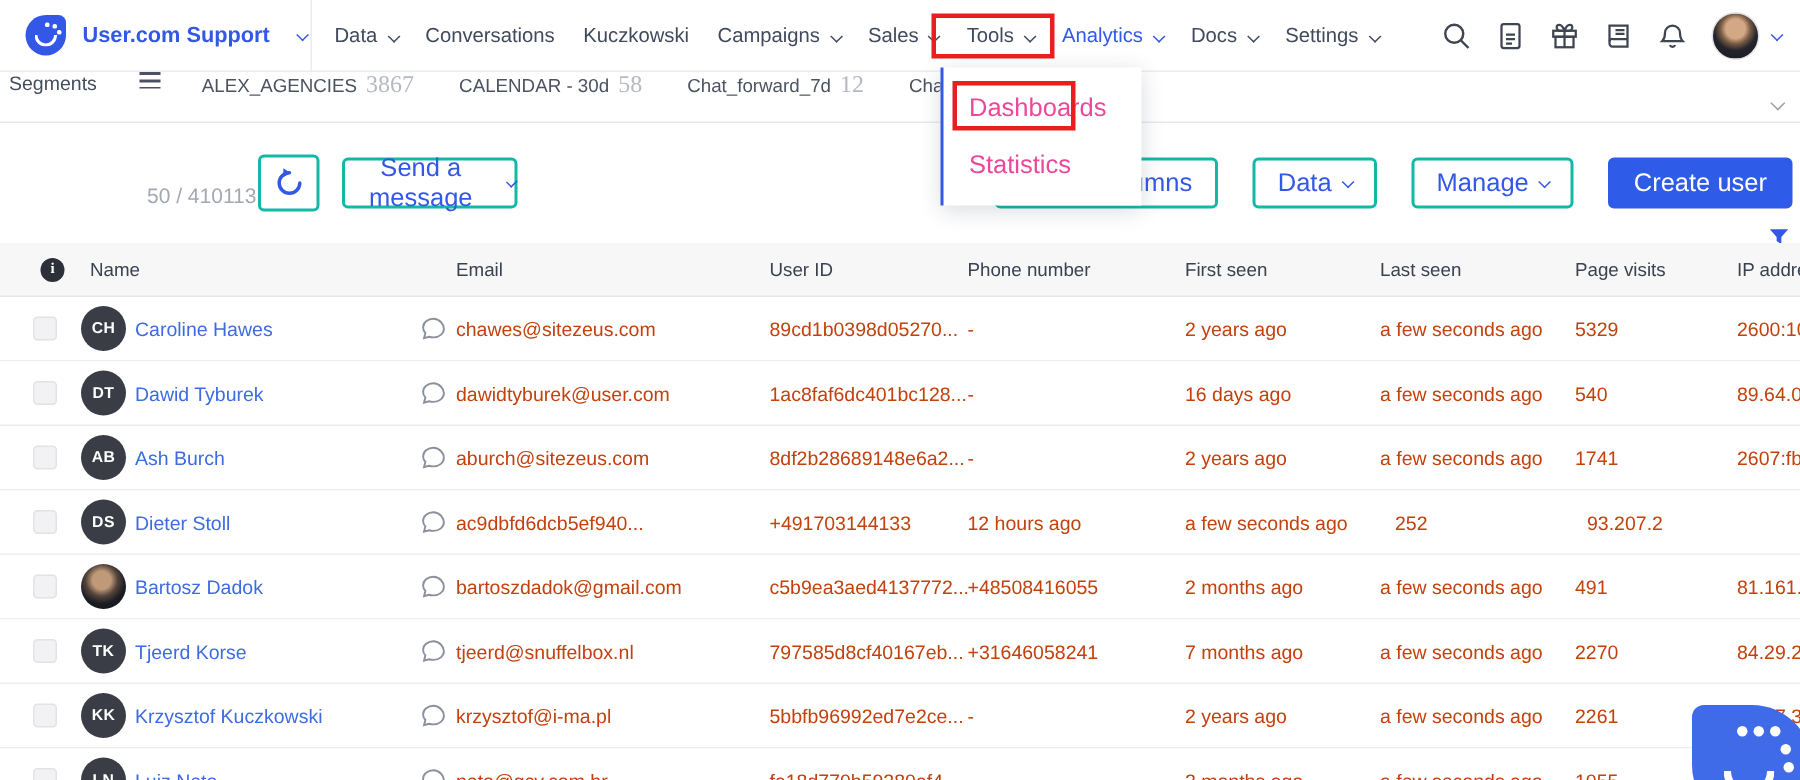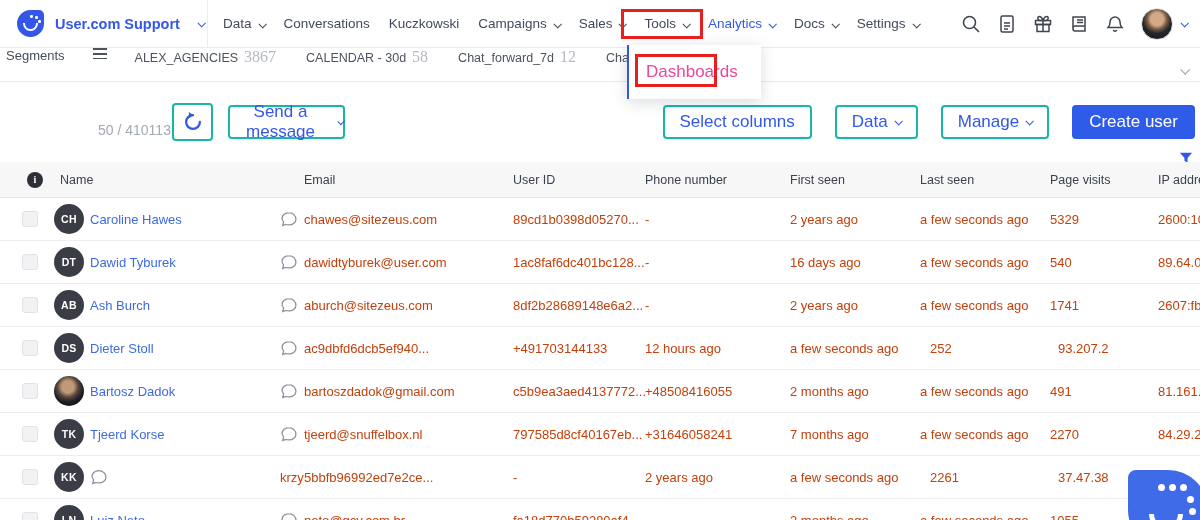--- a/index.html
+++ b/index.html
@@ -205,20 +205,21 @@
         <span class="seg-count"></span>
       </span>
     </div>
   <span class="seg-chv"><span class="chv"></span></span>
 </div>
 
 <div class="dropdown">
 
     <div class="dd-item">Dashboards</div>
 
+    <div class="dd-item">Statistics</div>
   </div>
 
 <div class="redbox analytics"></div>
 <div class="redbox dashboards"></div>
 
 <div class="people">
   <span class="p-count">50 / 410113</span>
   <button class="btn refresh-btn">
     <svg width="22" height="22" viewBox="0 0 24 24">
       <path d="M12 4.5a7.5 7.5 0 1 0 7.5 7.5" fill="none" stroke="#3358e8" stroke-width="2.5" stroke-linecap="round"></path>
@@ -366,20 +367,21 @@
         <span class="cell">+31646058241</span>
         <span class="cell">7 months ago</span>
         <span class="cell">a few seconds ago</span>
         <span class="cell visits">2270</span>
         <span class="cell ip">84.29.21</span>
       </div>
 
       <div class="trow">
         <span class="cb"></span>
         <span class="avatar" data-photo="false">KK</span>
+        <a class="nm" data-underline="false">Krzysztof Kuczkowski</a>
         <span class="chaticon">
           <svg viewBox="0 0 20 20" fill="none" stroke="#8a909c" stroke-width="1.4">
             <path d="M10 2.8c-4.3 0-7.7 2.9-7.7 6.4 0 1.5.6 2.9 1.7 4L3 17.2l3.6-1.1c1 .3 2.2.5 3.4.5 4.3 0 7.7-2.9 7.7-6.4S14.3 2.8 10 2.8z"></path>
           </svg></span>
         <span class="cell">krzysztof@i-ma.pl</span>
         <span class="cell">5bbfb96992ed7e2ce...</span>
         <span class="cell">-</span>
         <span class="cell">2 years ago</span>
         <span class="cell">a few seconds ago</span>
         <span class="cell visits">2261</span>

